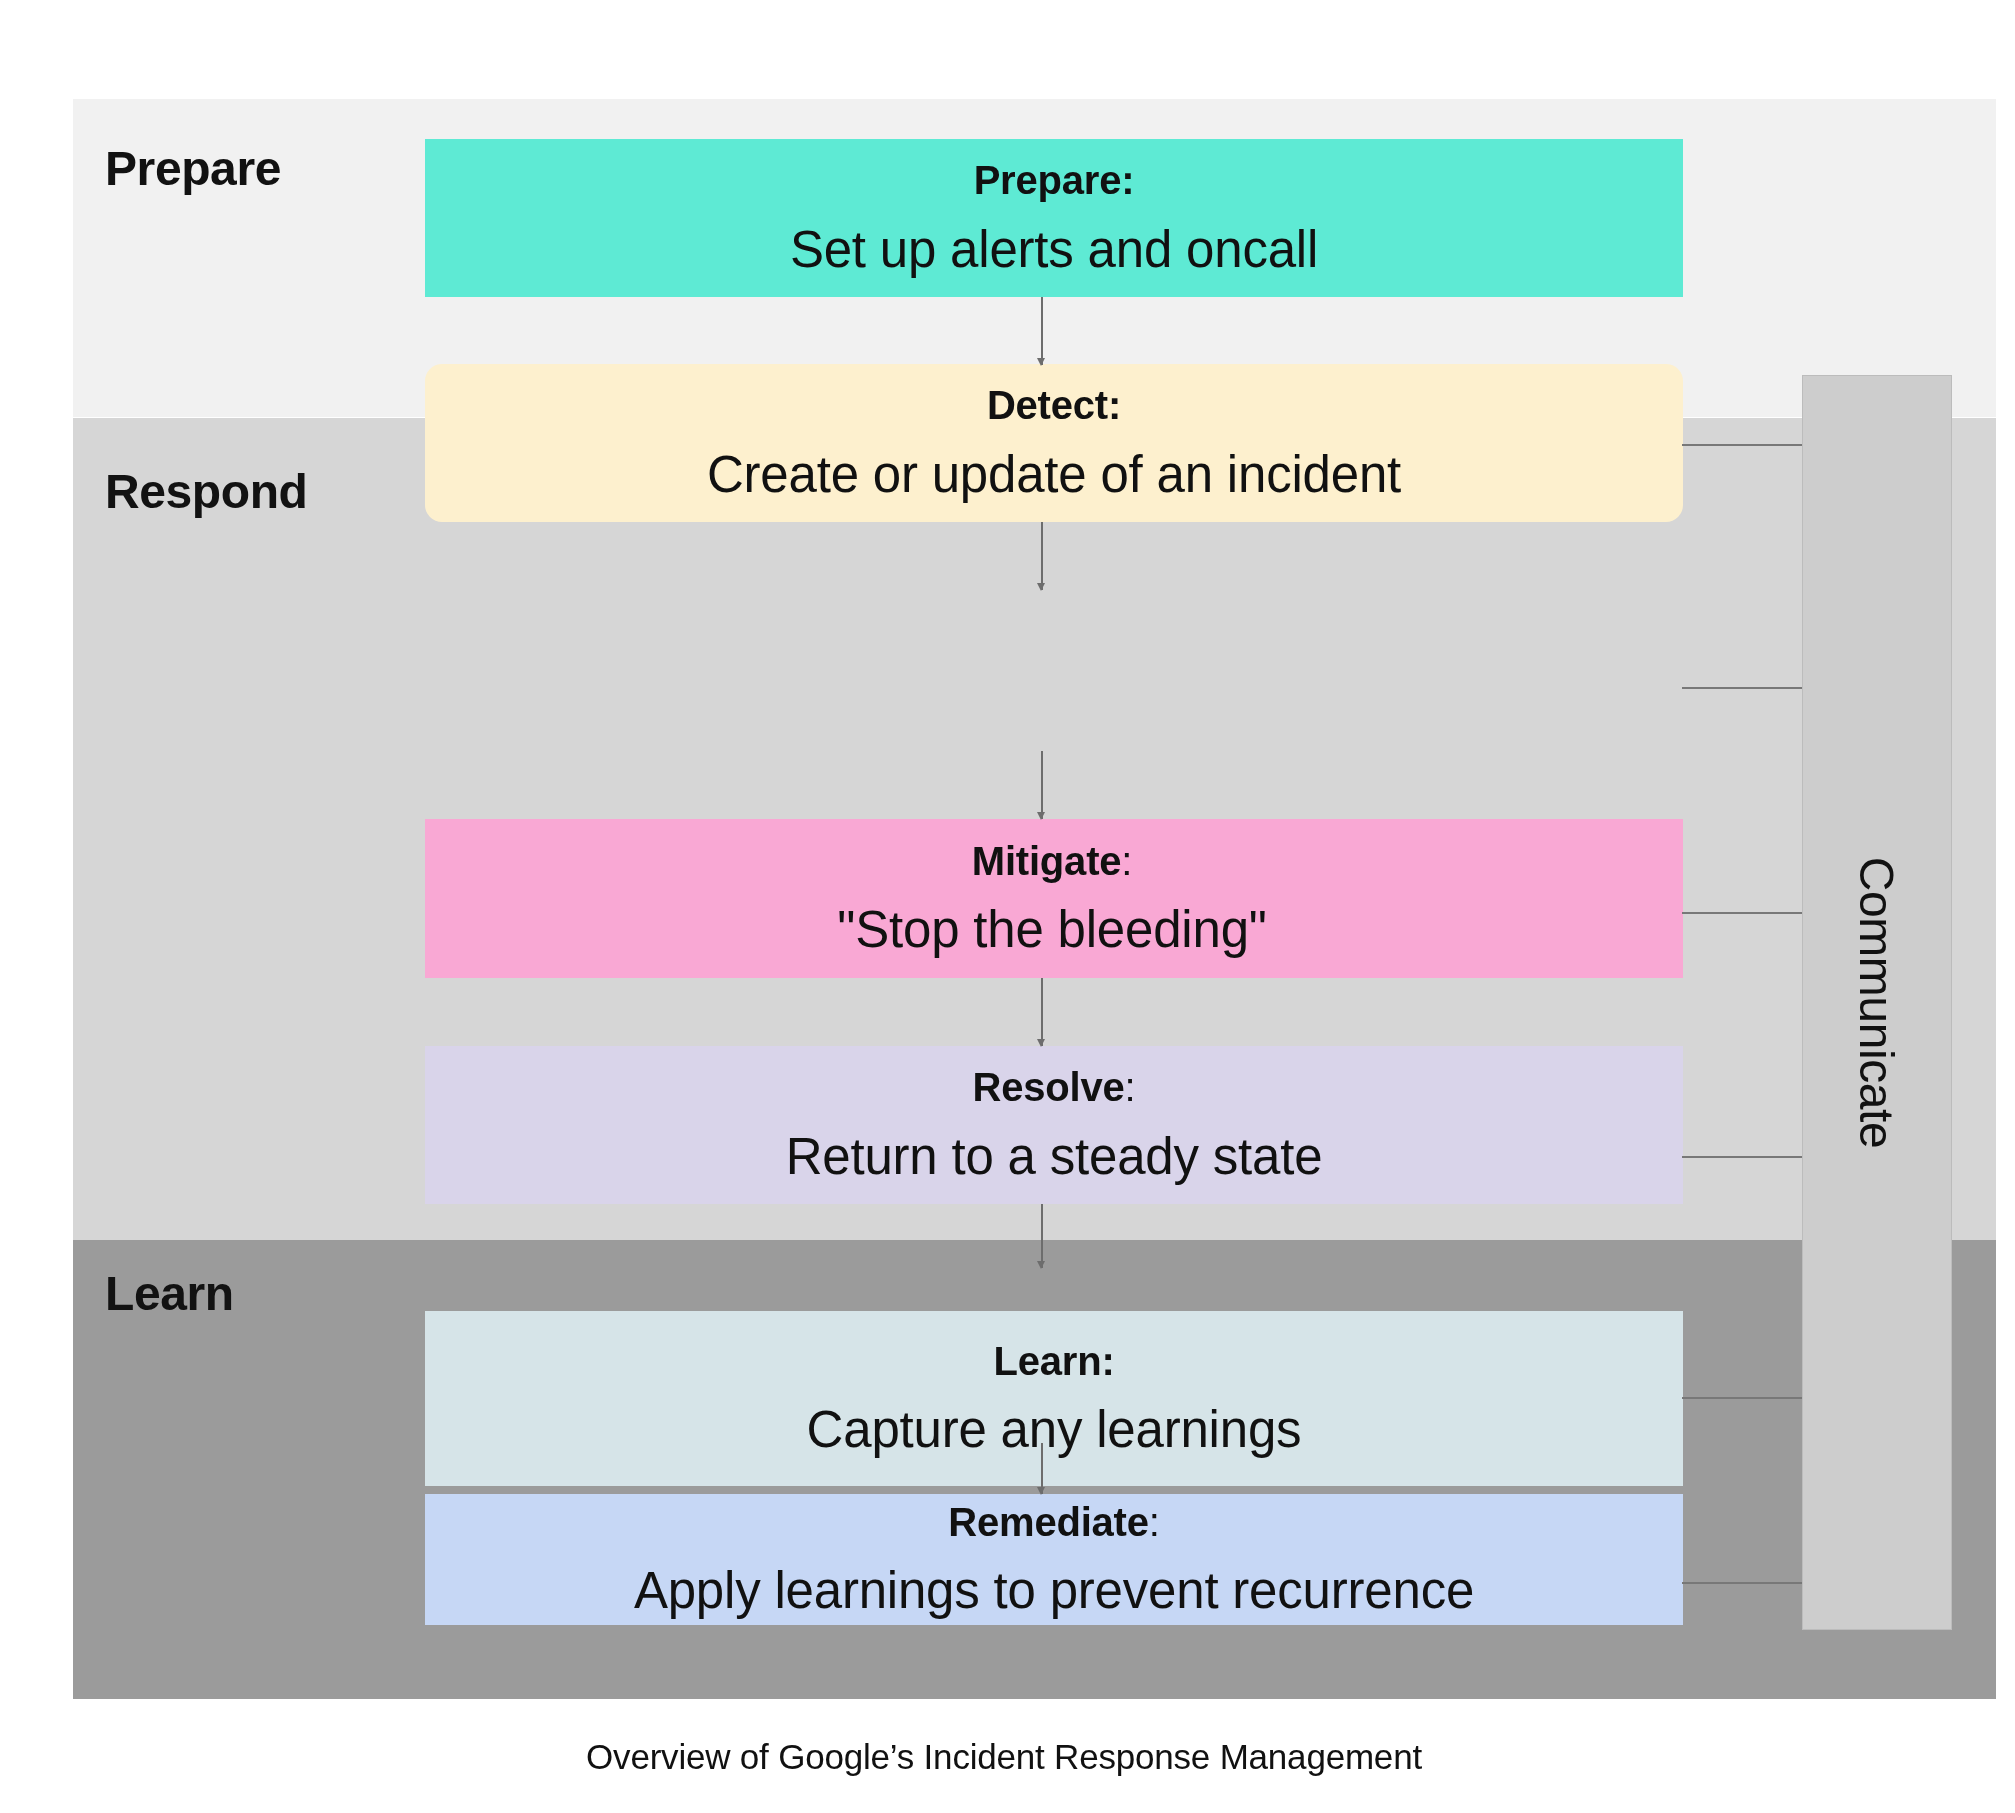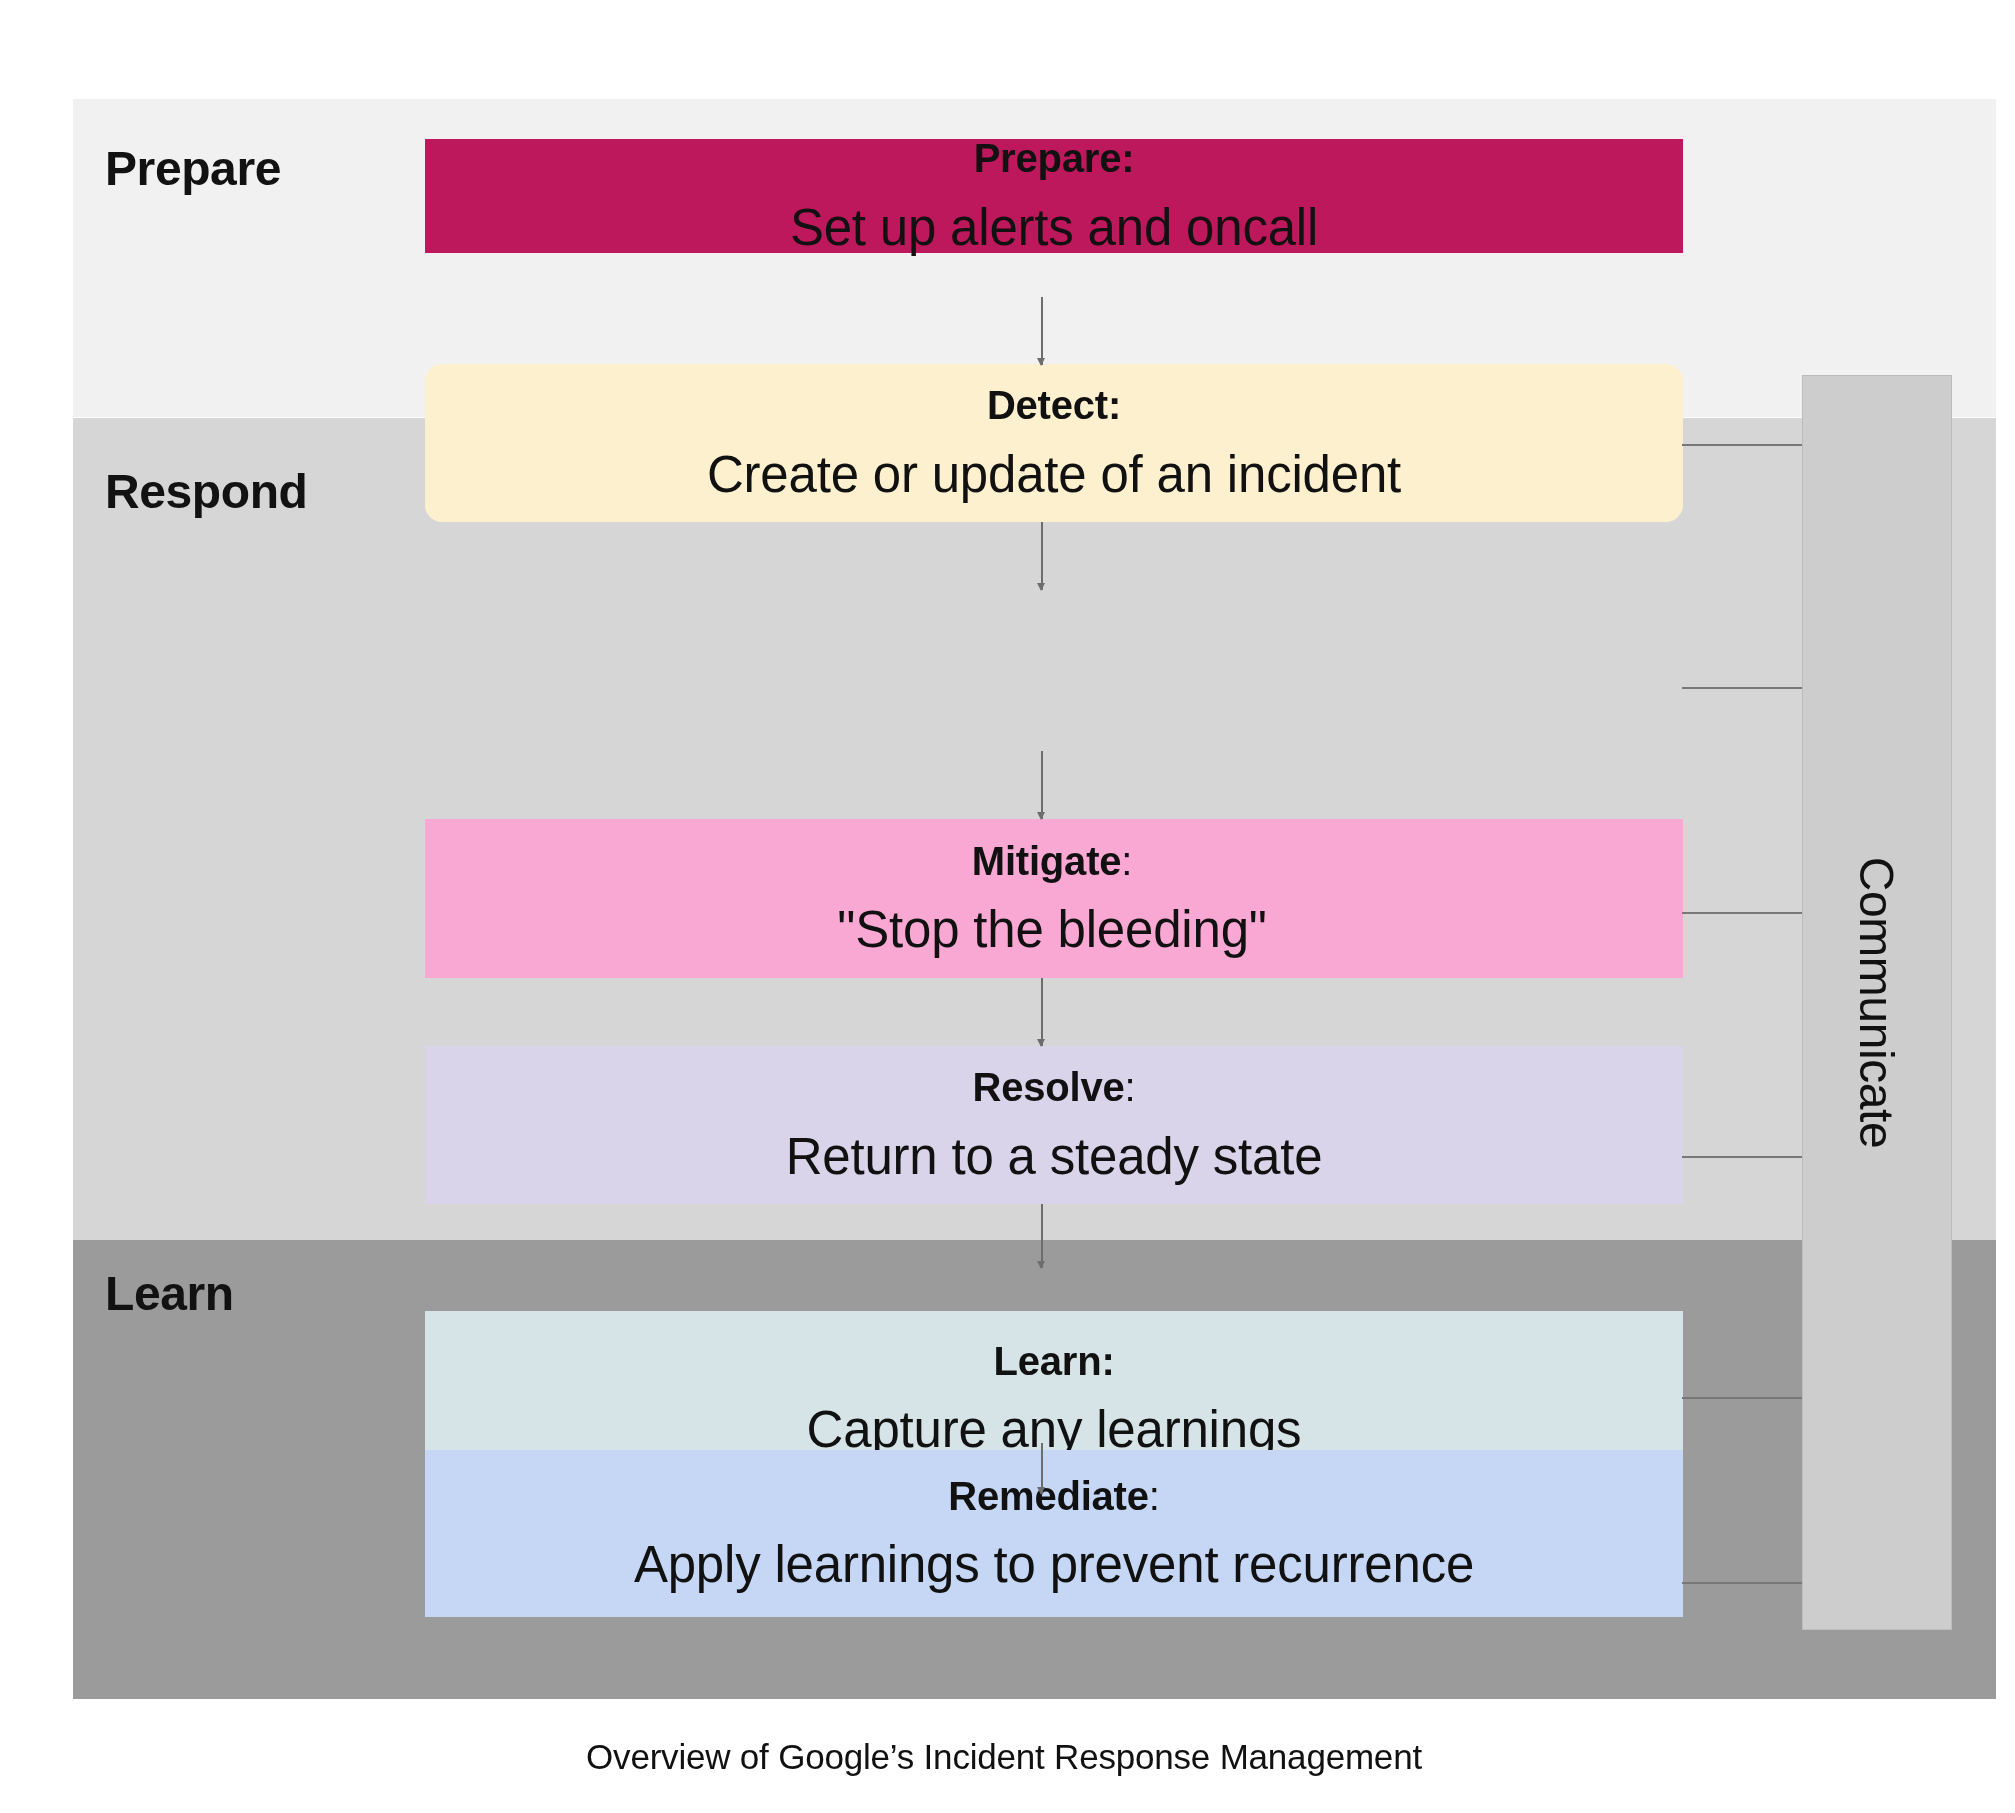--- a/index.html
+++ b/index.html
@@ -79,27 +79,27 @@
   }
   .stage .line1 .kw { font-weight: 700; }
   .stage .line2 {
     font-size: 51px;
     line-height: 1.06;
     color: #111111;
     font-weight: 400;
     letter-spacing: -0.2px;
   }
 
-  .stage-prepare   { top: 139px;  height: 114px; background: #be185d; }
+  .stage-prepare   { top: 139px;  height: 158px; background: #5eead4; }
   .stage-detect    { top: 364px;  height: 158px; background: #fdf0ce; border-radius: 17px; }
   .stage-triage    { top: 590px;  height: 161px; background: #ead5e0; }
   .stage-mitigate  { top: 819px; height: 159px; background: #f9a8d4; padding-left: 17px; }
   .stage-resolve   { top: 1046px; height: 158px; background: #d9d4ea; }
   .stage-learn     { top: 1268px; height: 175px; background: #d6e4e8; margin-top: 43px; }
-  .stage-remediate { top: 1450px; height: 167px; background: #c6d7f5; align-items: center; }
+  .stage-remediate { top: 1494px; height: 131px; background: #c6d7f5; align-items: center; }
 
   
   .vconn {
     position: absolute;
     left: 1041px;
     width: 1.6px;
     background: #6d6d6d;
   }
   .vconn::after {
     content: "";

